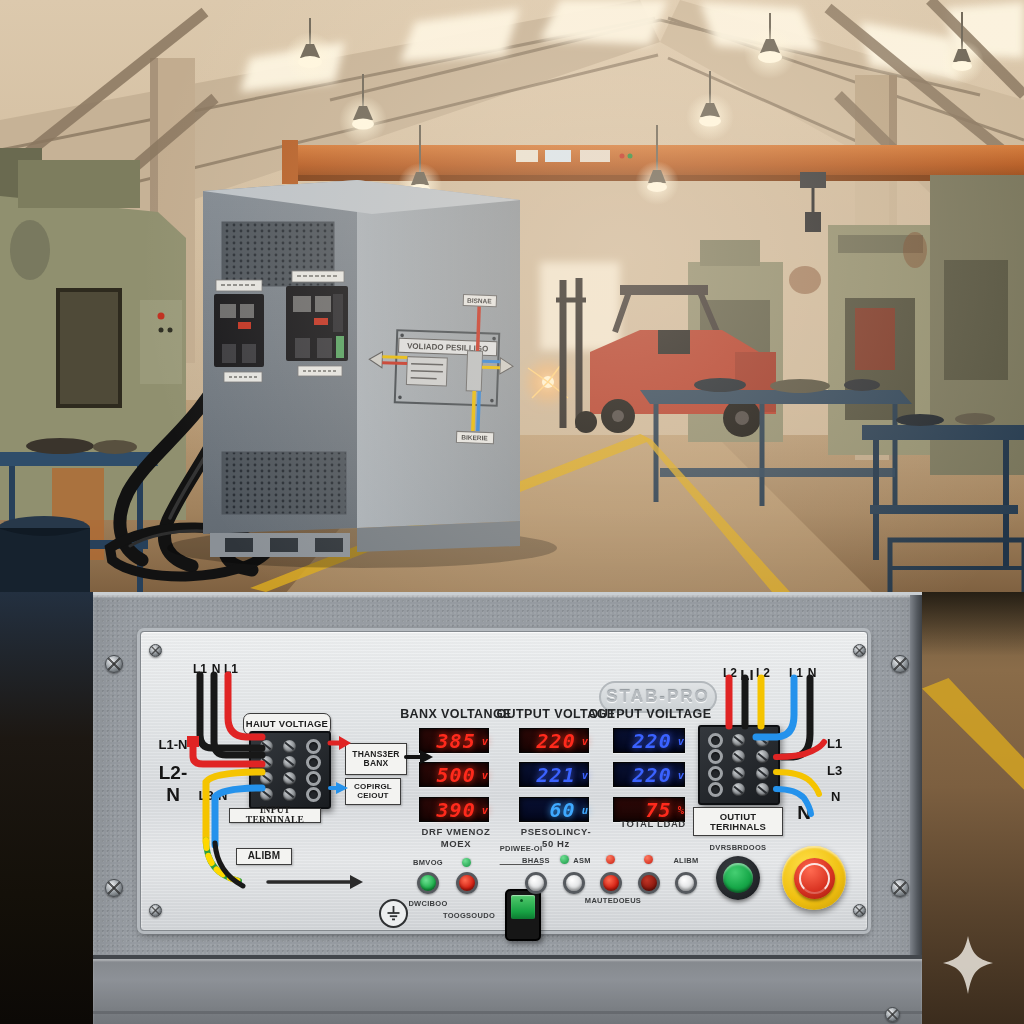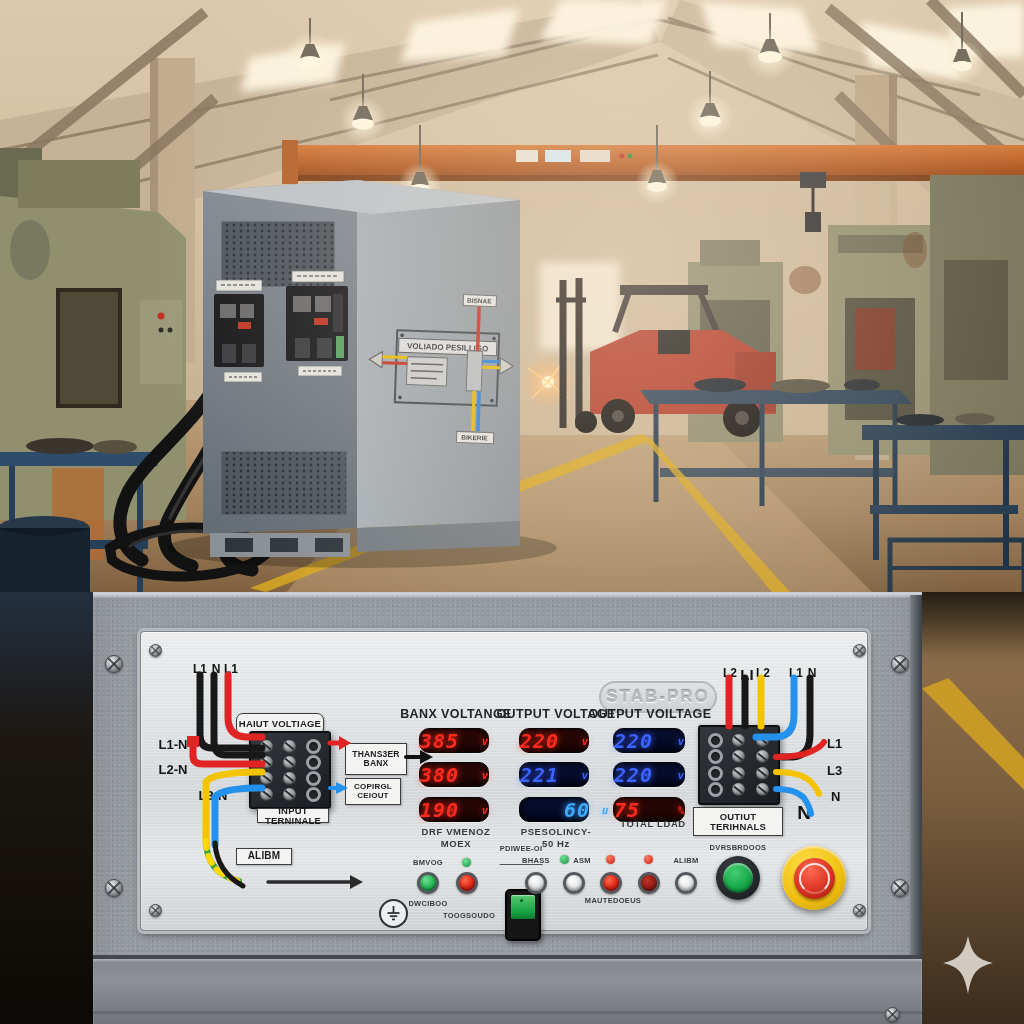--- a/index.html
+++ b/index.html
@@ -77,22 +77,22 @@
     box-shadow:inset 0 -1px 2px rgba(0,0,0,.65);}
   .ts::after{content:"";position:absolute;left:1px;right:1px;top:5.5px;height:1.6px;background:#2c2f33;transform:rotate(38deg);}
   .tr{width:15px;height:15px;border-radius:50%;border:3px solid #9da1a5;background:#24272b;
     box-shadow:inset 0 1px 2px rgba(0,0,0,.8);}
 
   
   .dhead{position:absolute;width:140px;transform:translateX(-50%);text-align:center;
     font-weight:bold;font-size:12.5px;letter-spacing:.4px;color:#222426;}
   .dfoot{position:absolute;width:140px;transform:translateX(-50%);text-align:center;
     font-weight:bold;font-size:9.5px;letter-spacing:.6px;color:#38393b;}
-  .disp{position:absolute;width:70px;height:25px;border:1px solid #060606;border-radius:10px;
-    display:flex;align-items:center;justify-content:space-between;gap:12px;
+  .disp{position:absolute;width:70px;height:25px;border:1px solid #060606;border-radius:0;
+    display:flex;align-items:center;justify-content:flex-end;gap:6px;
     box-shadow:inset 0 0 6px rgba(0,0,0,.9),0 1px 1px rgba(255,255,255,.5);}
   .disp .val{font-family:"DejaVu Sans Mono",monospace;font-weight:bold;font-style:italic;
     font-size:20px;letter-spacing:1px;}
   .disp .unit{font-family:"DejaVu Sans Mono",monospace;font-weight:bold;font-style:italic;font-size:10.5px;}
   .disp.red{background:linear-gradient(180deg,#2d0807,#190403);}
   .disp.red .val,.disp.red .unit{color:#ff2a1c;text-shadow:0 0 7px rgba(255,46,24,.95);}
   .disp.blue{background:linear-gradient(180deg,#081033,#03071d);}
   .disp.blue .val,.disp.blue .unit{color:#3a62ff;text-shadow:0 0 7px rgba(64,98,255,.95);}
   .disp.cyan{background:linear-gradient(180deg,#081033,#03071d);padding-left:44px;}
   .disp.cyan .val,.disp.cyan .unit{color:#3fa9ff;text-shadow:0 0 7px rgba(63,169,255,.95);}
@@ -493,63 +493,63 @@
       <div class="screw" style="left:8px;top:272px;width:13px;height:13px;"></div>
       <div class="screw" style="left:712px;top:272px;width:13px;height:13px;"></div>
 
       <div class="logo abs">STAB-PRO</div>
 
       <div class="txt" style="left:50px;top:30px;width:18px;font-size:12px;">L1</div>
       <div class="txt" style="left:66px;top:30px;width:18px;font-size:12px;">N</div>
       <div class="txt" style="left:81px;top:30px;width:18px;font-size:12px;">L1</div>
 
       <div class="txt" style="left:12px;top:105px;width:40px;font-size:13px;">L1-N</div>
-      <div class="txt" style="left:12px;top:130px;width:40px;font-size:13px;">L2-N</div>
+      <div class="txt" style="left:12px;top:130px;width:40px;font-size:19px;">L2-N</div>
       <div class="txt" style="left:12px;top:156px;width:40px;font-size:13px;margin-left:40px;">L3-N</div>
 
-      <div class="chip" style="left:95px;top:81px;width:88px;height:22px;border-radius:7px;">HAIUT VOLTIAGE</div>
+      <div class="chip" style="left:102px;top:81px;width:88px;height:22px;border-radius:7px;">HAIUT VOLTIAGE</div>
       <div class="tblock" style="left:108px;top:99px;width:82px;height:78px;">
         <span class="ts"></span>
           <span class="ts"></span>
           <span class="tr"></span>
         <span class="ts"></span>
           <span class="ts"></span>
           <span class="tr"></span>
         <span class="ts"></span>
           <span class="ts"></span>
           <span class="tr"></span>
         <span class="ts"></span>
           <span class="ts"></span>
           <span class="tr"></span>
       </div>
-      <div class="chip" style="left:116px;top:176px;width:72px;height:15px;">INPUT TERNINALE</div>
+      <div class="chip" style="left:88px;top:176px;width:92px;height:15px;font-family:Liberation Serif, serif;">INPUT TERNINALE</div>
 
       <div class="chip two" style="left:204px;top:111px;width:62px;height:32px;">
         <span>THANS3ER</span>
           <span>BANX</span>
       </div>
       <div class="chip two" style="left:204px;top:146px;width:56px;height:27px;font-size:8px;">
         <span>COPIRGL</span>
           <span>CEIOUT</span>
       </div>
 
       <div class="dhead" style="left:315px;top:75px;">BANX VOLTANGE</div>
       <div class="dhead" style="left:415px;top:75px;">OUTPUT VOLTAGE</div>
       <div class="dhead" style="left:509px;top:75px;">OUTPUT VOILTAGE</div>
 
       <div class="disp red" style="left:278px;top:96px;">
           <span class="val">385</span>
           <span class="unit">v</span>
         </div>
       <div class="disp red" style="left:278px;top:130px;">
-          <span class="val">380</span>
+          <span class="val">500</span>
           <span class="unit">v</span>
         </div>
       <div class="disp red" style="left:278px;top:165px;">
-          <span class="val">190</span>
+          <span class="val">390</span>
           <span class="unit">v</span>
         </div>
 
       <div class="disp red" style="left:378px;top:96px;">
           <span class="val">220</span>
           <span class="unit">v</span>
         </div>
       <div class="disp blue" style="left:378px;top:130px;">
           <span class="val">221</span>
           <span class="unit">v</span>

